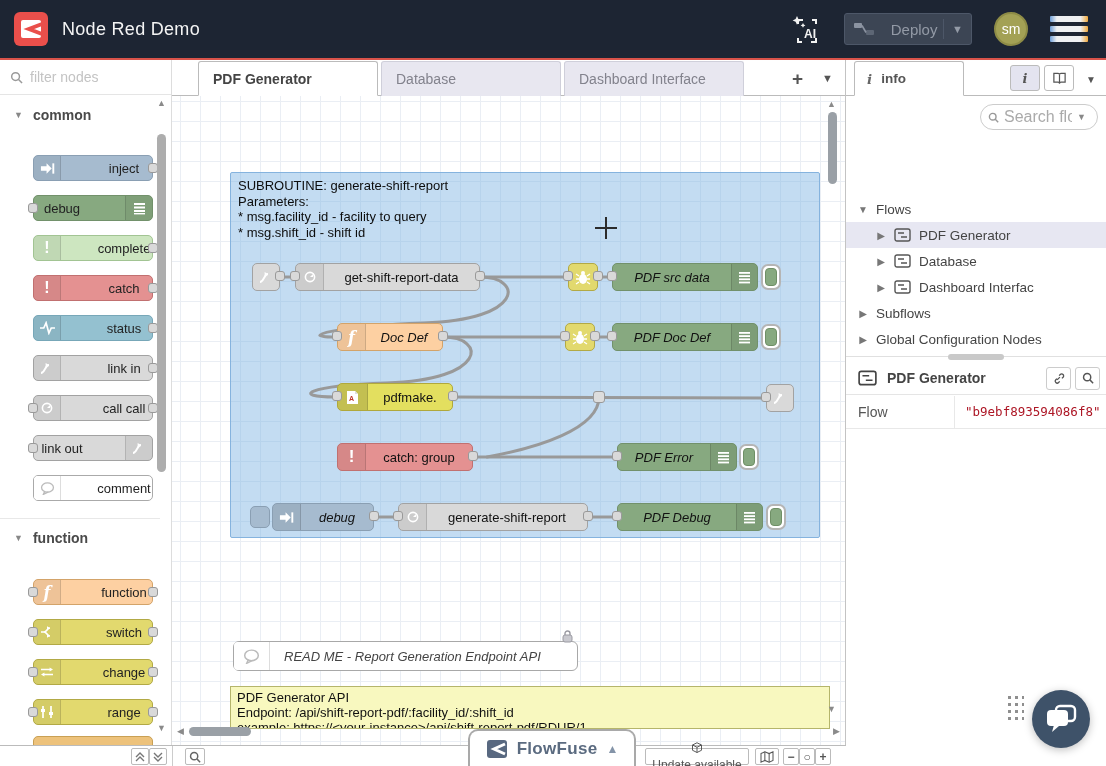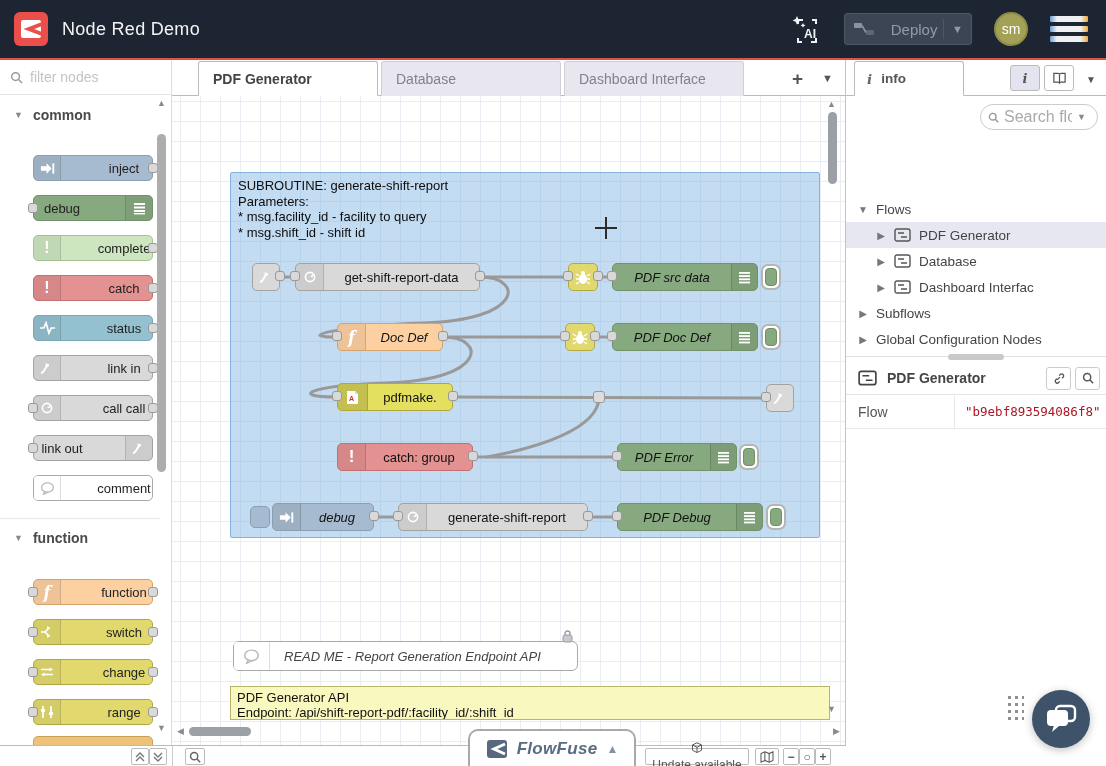--- a/index.html
+++ b/index.html
@@ -43,21 +43,21 @@
   .tab.active { background:#fff; border:1px solid #bbb; border-bottom:1px solid #fff; color:#444; font-weight:bold; border-radius:3px 3px 0 0; }
   .tab.inactive { background:#e8e7f0; border:1px solid #cfcfda; border-bottom:none; color:#82828c; border-radius:3px 3px 0 0; }
   .tab-plus { position:absolute; right:42px; top:8px; font-size:19px; color:#555; font-weight:bold; }
   .tab-caret { position:absolute; right:12px; top:12px; font-size:11px; color:#555; }
 
   #canvas { position:absolute; left:0; top:36px; width:673px; height:649px; overflow:hidden;
     background-image:linear-gradient(#eaeef4 1px, transparent 1px),linear-gradient(90deg,#eaeef4 1px, transparent 1px);
     background-size:20px 20px; background-position:8px 5px; }
   .group-blue { position:absolute; left:58px; top:76px; width:590px; height:366px; background:rgba(121,178,227,.45); border:1px solid #85b3de; border-radius:2px; }
   .group-blue .gtext { padding:5px 0 0 7px; color:#0d0d0d; line-height:15.5px; font-size:13px; }
-  .group-yellow { position:absolute; left:58px; top:590px; width:600px; height:34px; background:#f8f8bf; border:1px solid #b5b56b; overflow:hidden; }
+  .group-yellow { position:absolute; left:58px; top:590px; width:600px; height:43px; background:#f8f8bf; border:1px solid #b5b56b; overflow:hidden; }
   .group-yellow .gtext { padding:3px 0 0 6px; color:#111; line-height:15px; font-size:13px; }
 
   .fnode { position:absolute; height:28px; border-radius:5px; border:1px solid #999; display:flex; align-items:center; font-size:13px; color:#111; }
   .fnode .ibox { width:28px; align-self:stretch; background:rgba(0,0,0,.06); border-right:1px solid rgba(0,0,0,.14); display:flex; align-items:center; justify-content:center; border-radius:4px 0 0 4px; }
   .fnode .ibox-r { width:26px; align-self:stretch; background:rgba(0,0,0,.07); border-left:1px solid rgba(0,0,0,.14); display:flex; align-items:center; justify-content:center; border-radius:0 4px 4px 0; }
   .fnode .flabel { flex:1; text-align:center; padding:0 6px; white-space:nowrap; }
   .it { font-style:italic; }
   .n-green { background:#87a980; border-color:#72916b; }
   .n-gray { background:#d9d9d9; border-color:#a2a2a2; }
   .n-orange { background:#fdd0a2; border-color:#d3a369; }
@@ -94,21 +94,21 @@
   .ph-btn { width:25px; height:23px; border:1px solid #ccc; border-radius:3px; background:#fff; display:flex; align-items:center; justify-content:center; }
   .info-table { position:absolute; left:0; width:100%; border-bottom:1px solid #e8e8e8; display:flex; }
   .info-table .k { width:108px; padding:8px 0 8px 12px; color:#555; font-size:14px; }
   .info-table .v { flex:1; border-left:1px solid #e8e8e8; padding:8px 0 8px 10px; color:#ad1625; font-family:"DejaVu Sans Mono", monospace; font-size:12.5px; }
   .dots { position:absolute; width:18px; height:27px; background-image:radial-gradient(#8f8f8f 1.6px, transparent 1.8px); background-size:7px 7px; }
   .chat-btn { position:absolute; width:58px; height:58px; border-radius:50%; background:#3e5269; display:flex; align-items:center; justify-content:center; box-shadow:0 2px 8px rgba(0,0,0,.25); z-index:60; }
 
   
   #footer { position:absolute; left:0; top:745px; width:846px; height:21px; background:#fff; border-top:1px solid #bbb; z-index:40; }
   .ft-btn { position:absolute; top:2px; height:17px; border:1px solid #bbb; border-radius:2px; background:#fff; color:#555; font-size:12px; display:flex; align-items:center; justify-content:center; gap:4px;flex-direction:column; }
-  #flowfuse-tab { position:absolute; left:468px; top:729px; width:168px; height:37px; background:#fff; border:2px solid #a9a9a9; border-bottom:none; border-radius:10px 10px 0 0; display:flex; align-items:center; justify-content:center; gap:9px; z-index:55;font-style:italic; }
+  #flowfuse-tab { position:absolute; left:468px; top:729px; width:168px; height:37px; background:#fff; border:2px solid #a9a9a9; border-bottom:none; border-radius:10px 10px 0 0; display:flex; align-items:center; justify-content:center; gap:9px; z-index:55; }
   #flowfuse-tab .ff-text { font-size:17px; font-weight:bold; color:#5b6b80; letter-spacing:.3px; }
   #flowfuse-tab .ff-caret { color:#8494a8; font-size:12px; font-weight:bold; }
   .vline { position:absolute; top:0; width:1px; height:21px; background:#ccc; }
   svg { display:block; }
 </style>
 </head>
 <body>
 
 <div id="header">
   <div class="logo">

